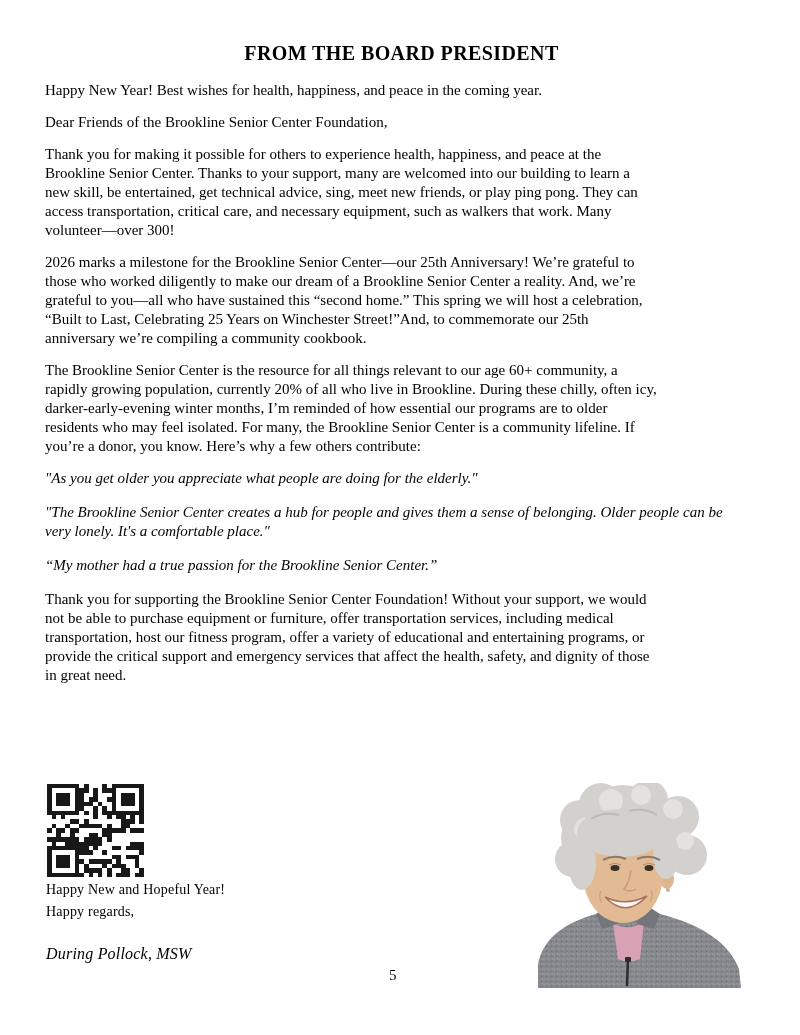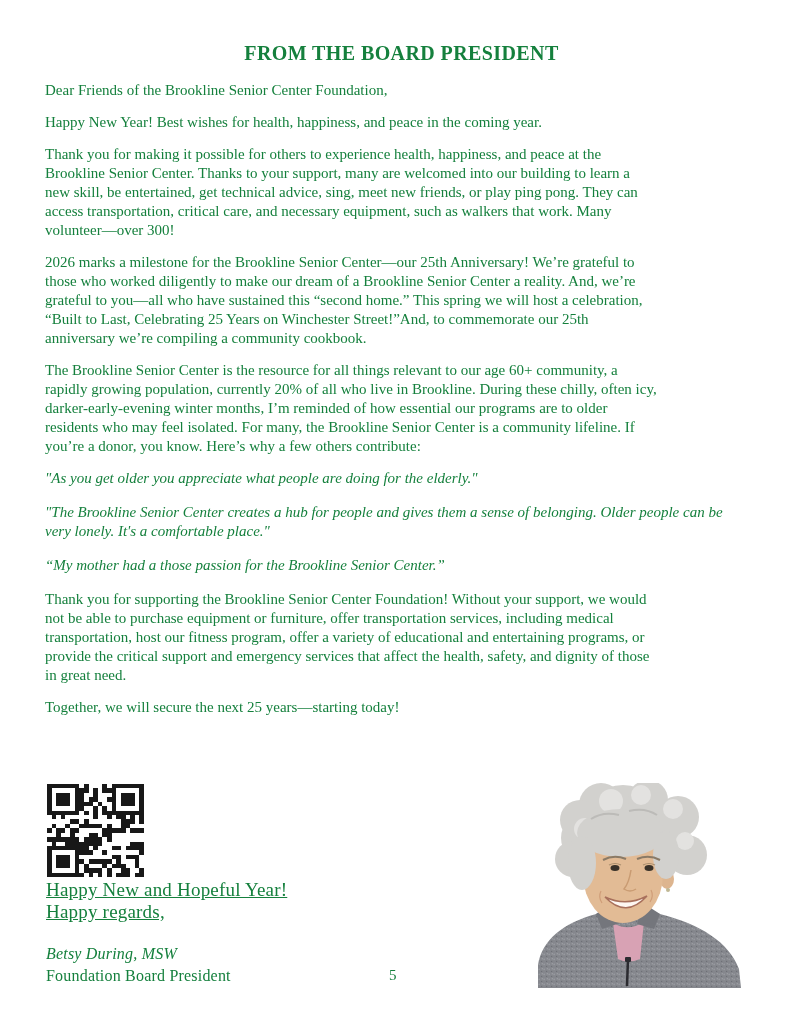--- a/index.html
+++ b/index.html
@@ -1,17 +1,17 @@
 <!DOCTYPE html>
 <html><head>
 <meta charset="utf-8">
 <style>
   html,body{margin:0;padding:0;background:#e9e9e9;}
   .page{
-    width:800px;height:1035px;background:#ffffff;color:#15803d;
+    width:800px;height:1035px;background:#ffffff;color:#000000;
     font-family:"Liberation Serif", serif;
     position:relative;overflow:hidden;margin:0 auto;
     box-sizing:border-box;
   }
   .content{padding:40px 42px 0 45px;}
   .doc-title{
     font-size:20px;font-weight:bold;text-align:center;
     letter-spacing:0.4px;margin:0 0 15px 0;line-height:26px;
   }
   .para{
@@ -22,64 +22,63 @@
     font-style:italic;font-size:15px;line-height:19px;margin:0 0 15px 0;
     white-space:pre;
   }
   
   .qr{
     position:absolute;left:47px;top:784px;width:97px;height:93px;
     display:grid;grid-template-columns:repeat(21,1fr);grid-template-rows:repeat(21,1fr);
     background:#ffffff;
   }
   .qr .qm{background:#181818;}
-  .closing{position:absolute;left:46px;font-size:19px;line-height:20px;letter-spacing:0.2px;text-decoration:underline;}
+  .closing{position:absolute;left:46px;font-size:14px;line-height:20px;letter-spacing:0.2px;}
   .closing-1{top:880px;}
   .closing-2{top:902px;}
   .sig-name{position:absolute;left:46px;top:945px;font-size:16px;font-style:italic;letter-spacing:0.2px;}
   .sig-title{position:absolute;left:46px;top:967px;font-size:16px;letter-spacing:0.2px;}
   .page-number{position:absolute;left:389px;top:967px;font-size:15px;}
   .portrait{position:absolute;left:533px;top:783px;width:212px;height:205px;}
 </style>
 </head>
 <body>
 
 <div class="page">
   <div class="content">
     <h1 class="doc-title">FROM THE BOARD PRESIDENT</h1>
 
+    <p class="para">Happy New Year! Best wishes for health, happiness, and peace in the coming year.</p>
     <p class="para">Dear Friends of the Brookline Senior Center Foundation,</p>
-    <p class="para">Happy New Year! Best wishes for health, happiness, and peace in the coming year.</p>
     <p class="para">Thank you for making it possible for others to experience health, happiness, and peace at the
 Brookline Senior Center. Thanks to your support, many are welcomed into our building to learn a
 new skill, be entertained, get technical advice, sing, meet new friends, or play ping pong. They can
 access transportation, critical care, and necessary equipment, such as walkers that work. Many
 volunteer—over 300!</p>
     <p class="para">2026 marks a milestone for the Brookline Senior Center—our 25th Anniversary! We’re grateful to
 those who worked diligently to make our dream of a Brookline Senior Center a reality. And, we’re
 grateful to you—all who have sustained this “second home.” This spring we will host a celebration,
 “Built to Last, Celebrating 25 Years on Winchester Street!”And, to commemorate our 25th
 anniversary we’re compiling a community cookbook.</p>
     <p class="para">The Brookline Senior Center is the resource for all things relevant to our age 60+ community, a
 rapidly growing population, currently 20% of all who live in Brookline. During these chilly, often icy,
 darker-early-evening winter months, I’m reminded of how essential our programs are to older
 residents who may feel isolated. For many, the Brookline Senior Center is a community lifeline. If
 you’re a donor, you know. Here’s why a few others contribute:</p>
 
     <p class="quote">"As you get older you appreciate what people are doing for the elderly."</p>
     <p class="quote">"The Brookline Senior Center creates a hub for people and gives them a sense of belonging. Older people can be
 very lonely. It's a comfortable place."</p>
-    <p class="quote">“My mother had a those passion for the Brookline Senior Center.”</p>
+    <p class="quote">“My mother had a true passion for the Brookline Senior Center.”</p>
 
     <p class="para">Thank you for supporting the Brookline Senior Center Foundation! Without your support, we would
 not be able to purchase equipment or furniture, offer transportation services, including medical
 transportation, host our fitness program, offer a variety of educational and entertaining programs, or
 provide the critical support and emergency services that affect the health, safety, and dignity of those
 in great need.</p>
-    <p class="para">Together, we will secure the next 25 years—starting today!</p>
   </div>
 
   <div class="qr">
       <div class="qm"></div>
       <div class="qm"></div>
       <div class="qm"></div>
       <div class="qm"></div>
       <div class="qm"></div>
       <div class="qm"></div>
       <div class="qm"></div>
@@ -514,22 +513,21 @@
       <div class="qm"></div>
       <div class="qm"></div>
       <div class="qm"></div>
       <div></div>
       <div class="qm"></div>
       <div class="qm"></div>
     </div>
 
   <div class="closing closing-1">Happy New and Hopeful Year!</div>
   <div class="closing closing-2">Happy regards,</div>
-  <div class="sig-name">Betsy During, MSW</div>
-  <div class="sig-title">Foundation Board President</div>
+  <div class="sig-name">During Pollock, MSW</div>
   <div class="page-number">5</div>
 
   <div class="portrait">
     <svg width="212" height="205" viewBox="0 0 212 205" xmlns="http://www.w3.org/2000/svg">
       <defs>
         <pattern id="heather" width="5" height="5" patternUnits="userSpaceOnUse">
           <rect width="5" height="5" fill="#85878d"></rect>
           <circle cx="1.2" cy="1.4" r="0.8" fill="#999ba1"></circle>
           <circle cx="3.6" cy="3.4" r="0.7" fill="#6e7076"></circle>
           <circle cx="4.2" cy="0.8" r="0.5" fill="#b9babf"></circle>

